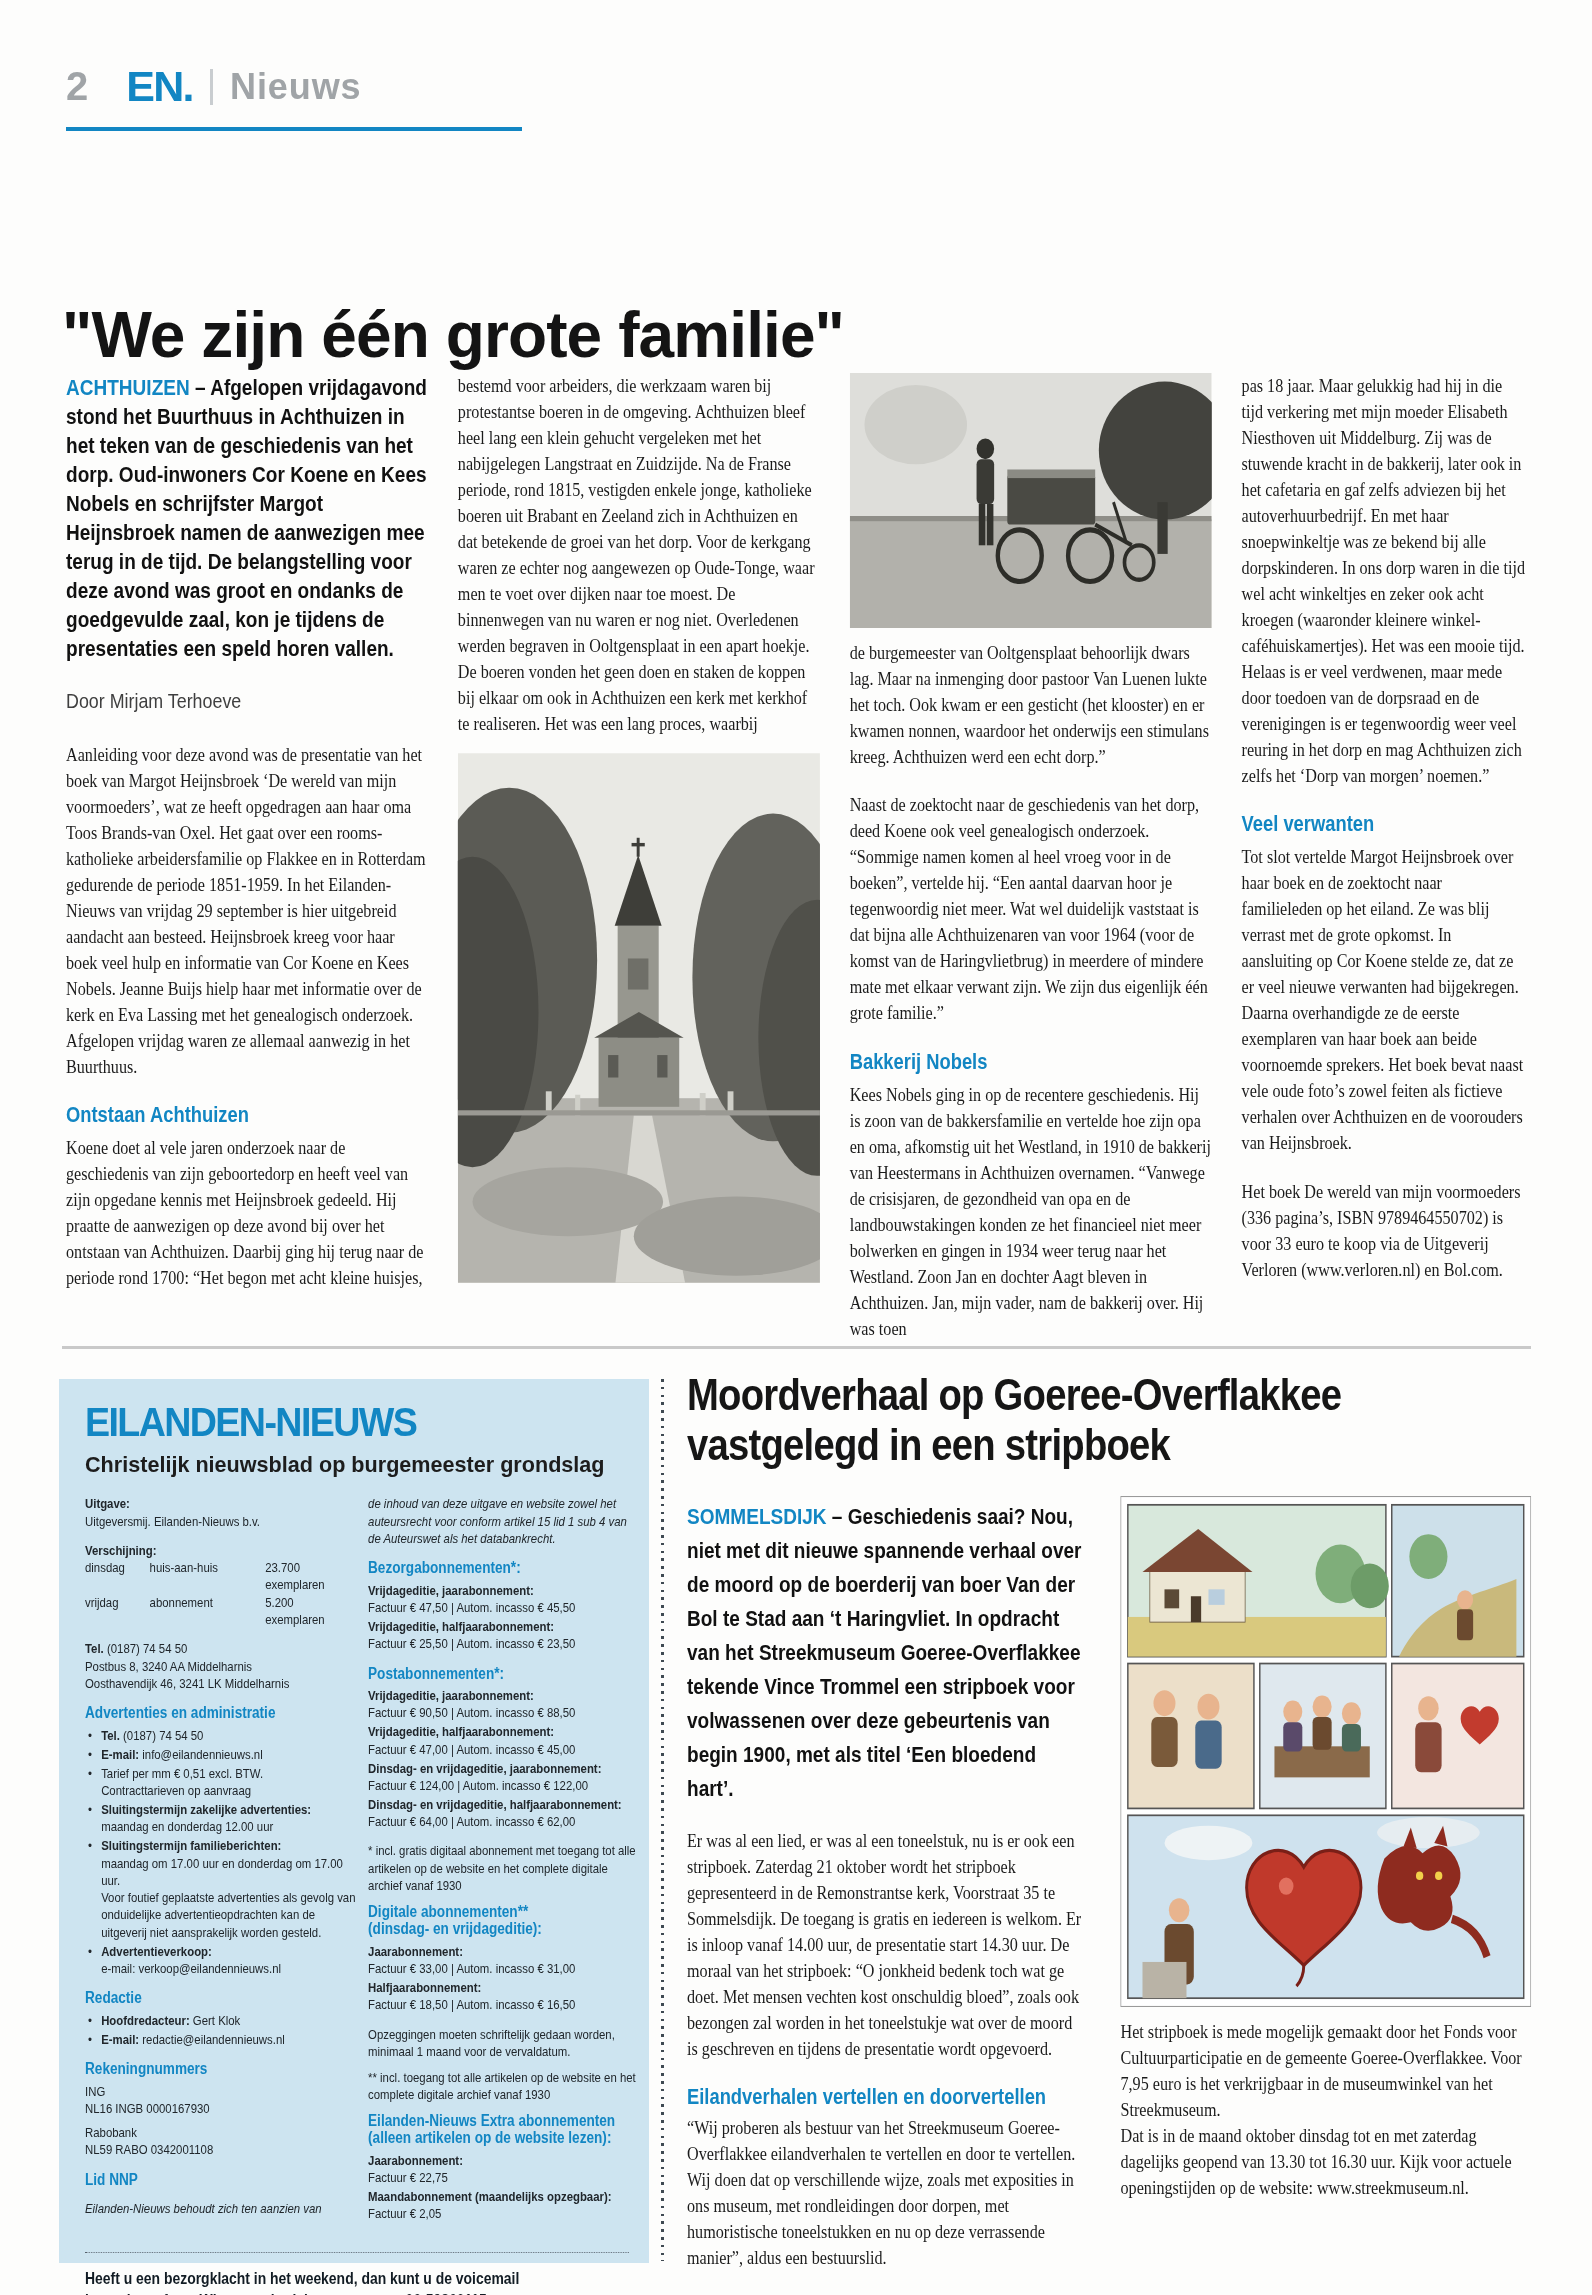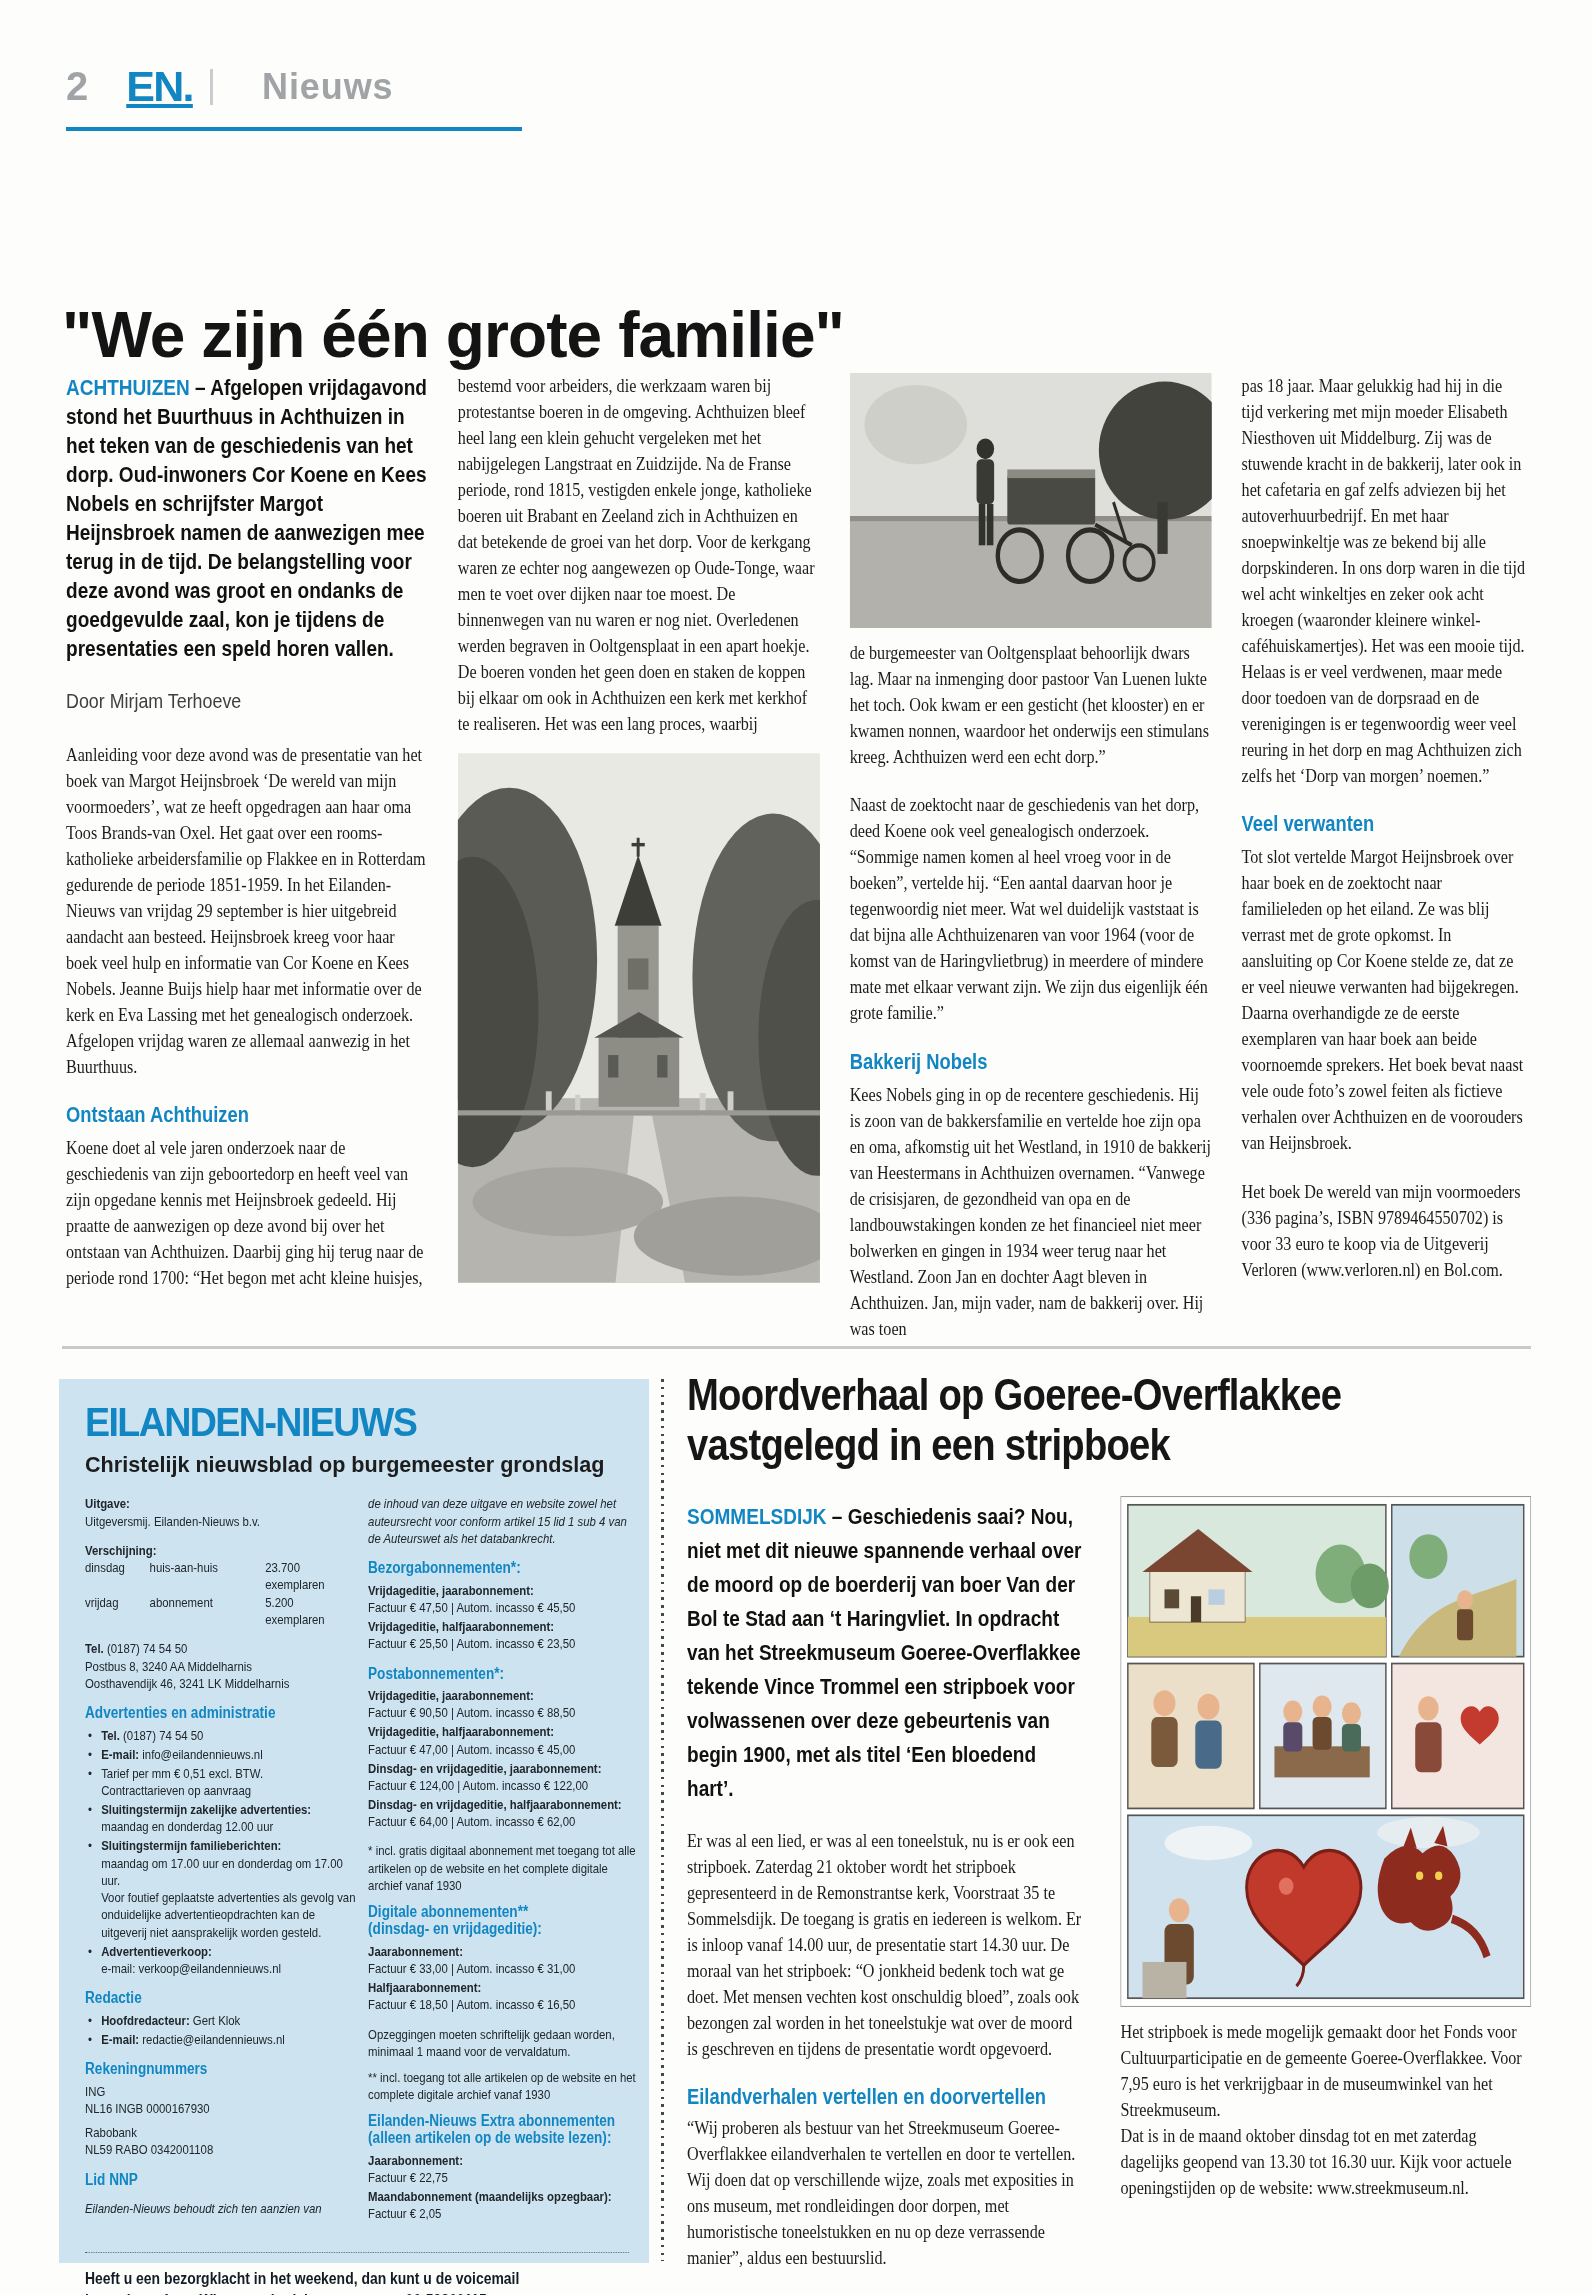--- a/index.html
+++ b/index.html
@@ -1,23 +1,23 @@
 <!DOCTYPE html>
 <html style="font-size:14px"><head>
 <meta charset="utf-8">
 <style>
   html,body{margin:0;padding:0;background:#ffffff;}
   .page{position:relative;width:1592px;height:2295px;background:#fdfdfc;overflow:hidden;
         font-family:"Liberation Serif",serif;color:#1d1d1d;}
   
   .hdr{position:absolute;left:66px;top:62px;display:flex;align-items:center;font-family:"Liberation Sans",sans-serif;}
   .pagenum{font-size:40px;font-weight:700;color:#a0a4a7;}
-  .brand{font-size:43px;font-weight:700;color:#1286c3;margin-left:38px;letter-spacing:-1.7px;text-decoration:underline;}
+  .brand{font-size:43px;font-weight:700;color:#1286c3;margin-left:38px;letter-spacing:-1.7px;}
   .hdr-bar{width:2.6px;height:36px;background:#c9cdd0;margin:0 17.3px;}
-  .sectionname{font-size:36px;font-weight:700;color:#a0a4a7;letter-spacing:0.9px;margin-left:32px;}
+  .sectionname{font-size:36px;font-weight:700;color:#a0a4a7;letter-spacing:0.9px;}
   .hdr-rule{position:absolute;left:66px;top:127px;width:456px;height:4.3px;background:#1286c3;}
   
   .kicker{position:absolute;left:64px;top:212px;font-family:"Liberation Sans",sans-serif;
           font-size:32px;font-weight:400;color:#1c1c1c;letter-spacing:0.4px;}
   .headline{position:absolute;left:62px;top:259px;font-family:"Liberation Sans",sans-serif;
           font-size:64px;line-height:1.05;font-weight:700;color:#141414;letter-spacing:-0.9px;}
   .main-cols{position:absolute;left:66px;top:373px;width:1726px;display:flex;gap:35px;
           transform:scaleX(0.85);transform-origin:0 0;}
   .col{width:426px;flex:0 0 auto;}
   .col.c4{width:335px;}

